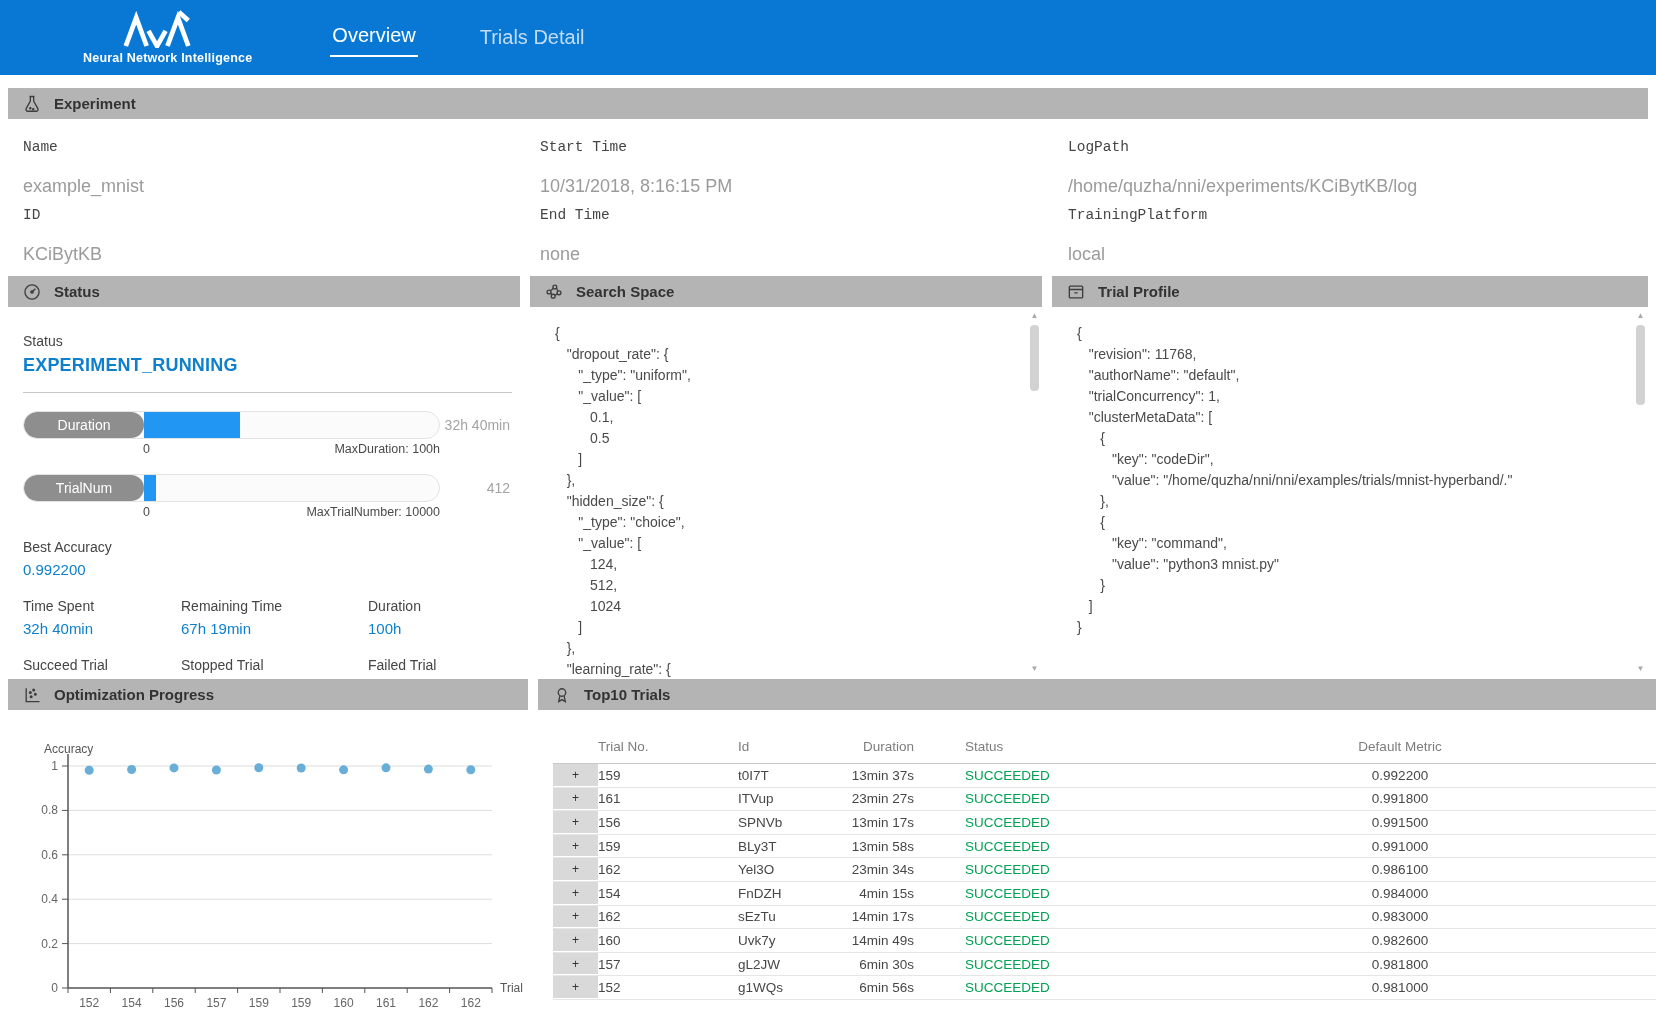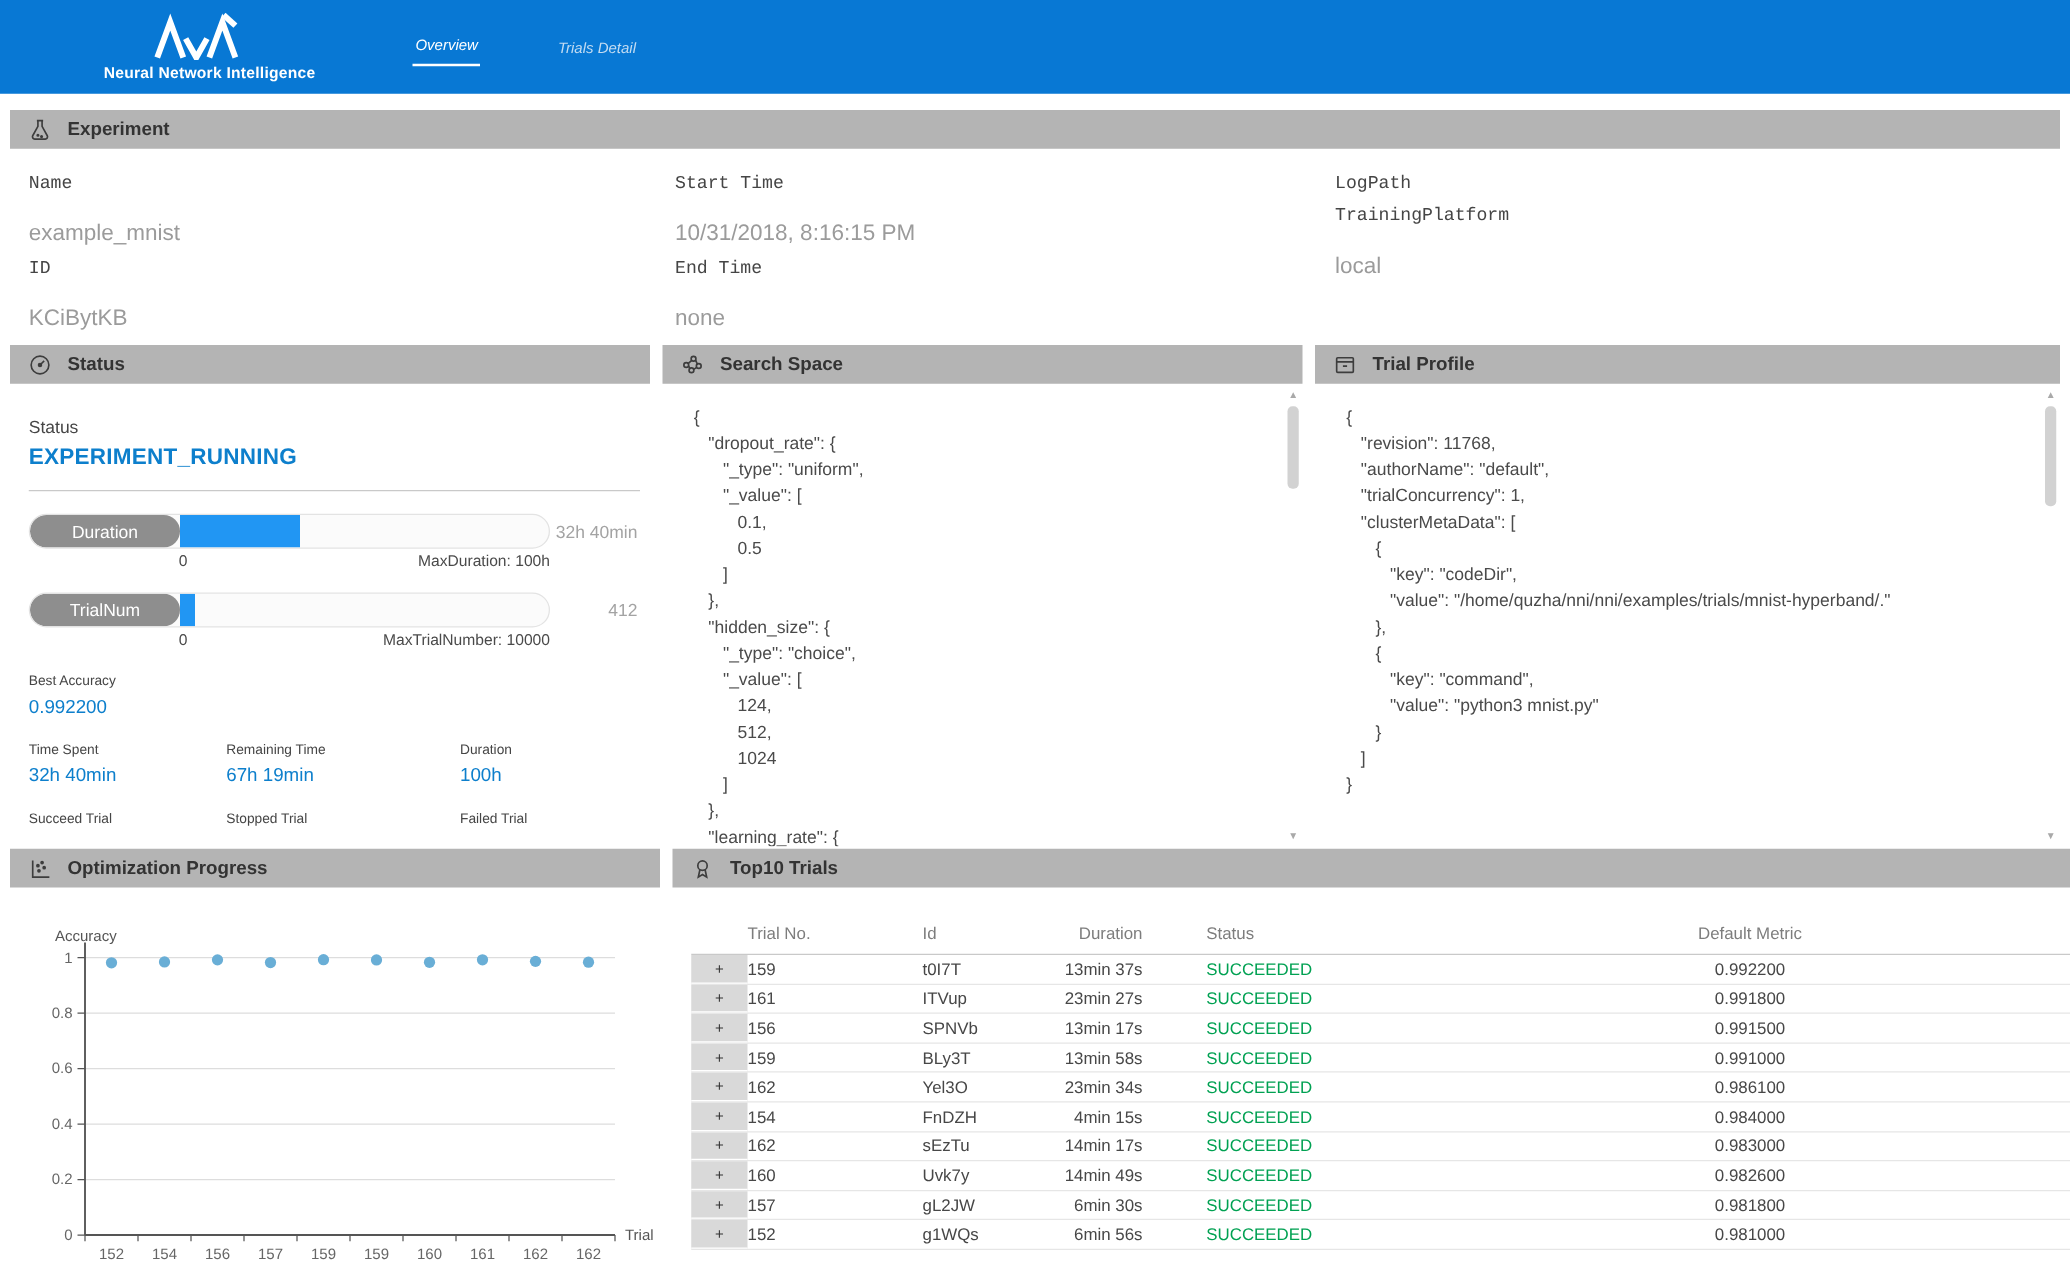--- a/index.html
+++ b/index.html
@@ -4,21 +4,21 @@
 <style>
   * { box-sizing: border-box; margin: 0; padding: 0; }
   html,body { width:1656px; height:1030px; background:#fff; font-family:"Liberation Sans", sans-serif; color:#444; overflow:hidden; }
 
   
   .nav { height:75px; background:#0878d4; display:flex; align-items:center; padding-left:64px; }
   .brand { display:flex; flex-direction:column; align-items:center; margin-right:48px; }
   .logo { width:72px; height:38px; }
   .brand-text { color:#fff; font-size:12.5px; font-weight:700; margin-top:3px; letter-spacing:.2px;padding-left:19px; }
   .tabs { display:flex; align-items:center; gap:60px; margin-left:30px; height:100%; }
-  .tab { color:#c3dcf2; font-size:12px; padding:6px 2px; cursor:pointer;font-style:italic; }
+  .tab { color:#c3dcf2; font-size:20px; padding:6px 2px; cursor:pointer; }
   .tab.active { color:#fff; border-bottom:2px solid #fff; padding-bottom:8px; }
 
   
   .sec-header { height:31px; background:#b4b4b4; display:flex; align-items:center; gap:12px; padding-left:14px; color:#333; font-size:15px; font-weight:700; }
   .sec-header svg { width:20px; height:20px; stroke:#3d3d3d; fill:none; stroke-width:1.6; }
 
   .page-pad { padding:0 8px; }
   .experiment { margin-top:13px; }
   .exp-grid { display:grid; grid-template-columns: 517px 528px auto; padding:10px 0 8px 15px; }
   .f-label { color:#454545; font-size:14.5px; margin-top:10px;font-family:Liberation Mono, monospace; }
@@ -37,21 +37,21 @@
   .st-value { color:#0d7fcc; font-size:18px; font-weight:700; margin:6px 0 0 15px; letter-spacing:.2px; }
   .st-divider { border-bottom:1px solid #c9c9c9; margin:16px 8px 0 15px; }
   .bar-row { display:flex; align-items:center; margin:18px 8px 0 15px; }
   .bar-outer { flex:1; display:flex; height:28px; border:1px solid #e3e3e3; border-radius:15px; background:#fbfbfb; overflow:hidden; }
   .bar-pill { width:120px; background:#8e8e8e; color:#fff; font-size:14px; display:flex; align-items:center; justify-content:center; border-radius:15px; }
   .bar-track { flex:1; position:relative; }
   .bar-fill { position:absolute; left:0; top:0; bottom:0; background:#2196f3; }
   .bar-value { width:72px; text-align:right; color:#a3a3a3; font-size:14px; padding-right:2px; }
   .bar-sub { display:flex; justify-content:space-between; margin:3px 80px 0 135px; font-size:12.5px; color:#4a4a4a; }
   .st-grid { display:grid; grid-template-columns:158px 187px auto; margin:0 0 0 15px; }
-  .g-label { color:#454545; font-size:11px; margin-top:20px; }
+  .g-label { color:#454545; font-size:14px; margin-top:20px; }
   .g-value { font-size:15px; margin-top:6px; }
   .v-blue { color:#0d7fcc; }
 
   
   .json-pre { font-family:"Liberation Sans", sans-serif; font-size:14px; line-height:21px; color:#4a4a4a; white-space:pre; padding:16px 0 0 25px; }
 
   
   .vscroll { position:absolute; top:4px; bottom:4px; right:1px; width:13px; }
   .vs-arrow { position:absolute; left:0; width:13px; text-align:center; font-size:8px; color:#a9a9a9; cursor:pointer; }
   .vs-up { top:0; } .vs-down { bottom:0; }
@@ -120,20 +120,21 @@
         <div class="f-value">KCiBytKB</div>
       </div>
       <div>
         <div class="f-label">Start Time</div>
         <div class="f-value">10/31/2018, 8:16:15 PM</div>
         <div class="f-label">End Time</div>
         <div class="f-value">none</div>
       </div>
       <div>
         <div class="f-label">LogPath</div>
+        <div class="f-value">/home/quzha/nni/experiments/KCiBytKB/log</div>
         <div class="f-label">TrainingPlatform</div>
         <div class="f-value">local</div>
       </div>
     </div>
   </section>
 
   <div class="mid-row">
 
     <div class="panel p-status">
       <div class="sec-header">

